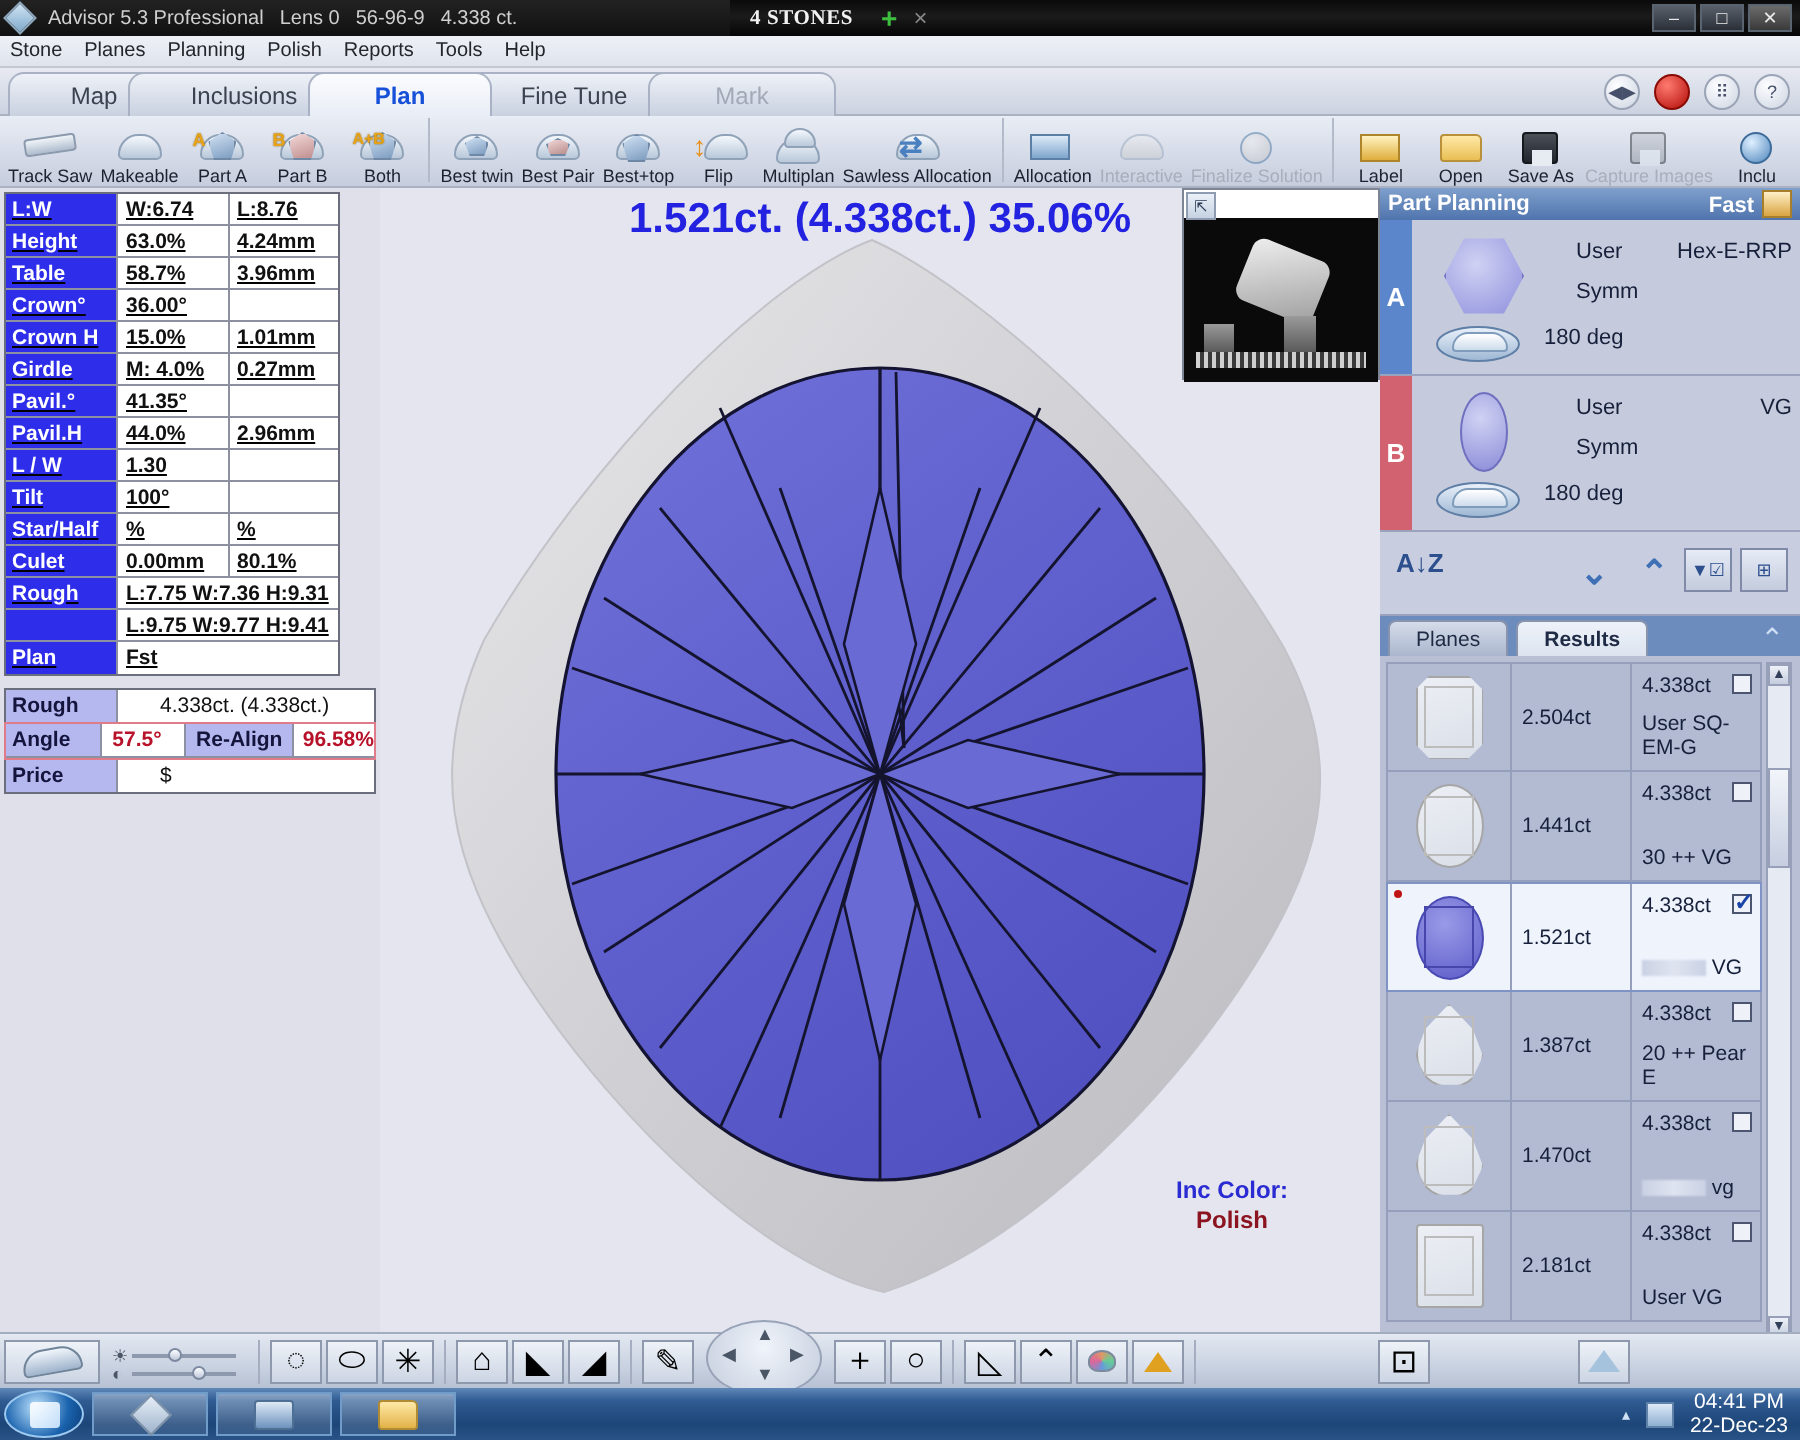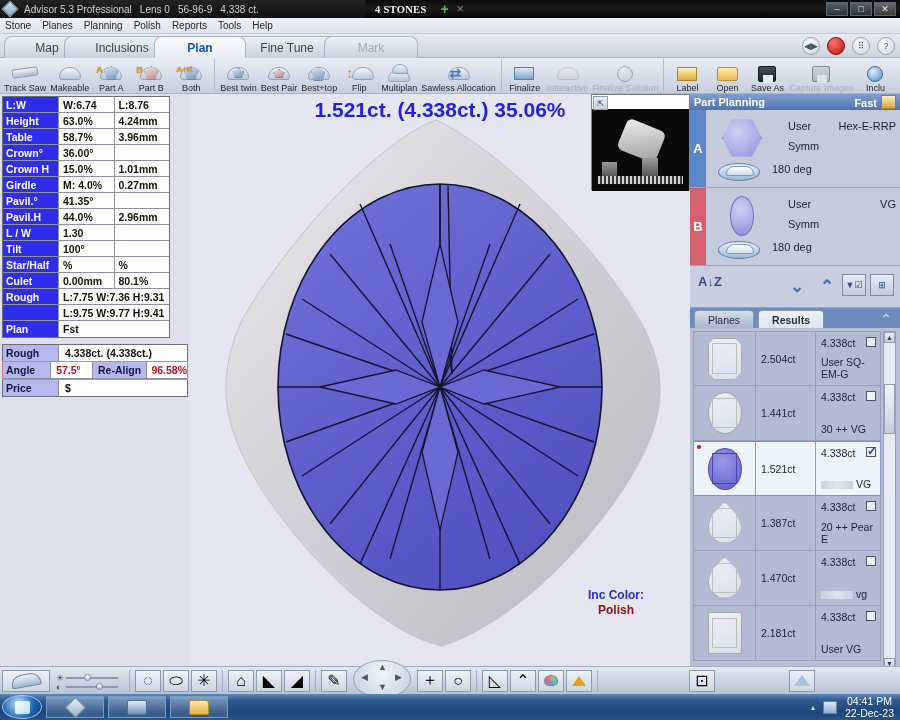--- a/index.html
+++ b/index.html
@@ -153,21 +153,21 @@
     position:absolute; left:4px; top:4px; width:20px;height:13px;
     background:linear-gradient(180deg,#dce9f7,#7fa6cd); border:1px solid #5b7fa5;
   }
   .ic-arrows {
     position:absolute; left:10px; top:2px; color:#e8901c; font-size:14px; font-weight:bold;
   }
 
   
   .lefttable {
     position:absolute; left:2px; top:96px; width:168px;
-    border:1px solid #6b6f7d; background:#fff; font-size:10.5px;
+    border:1px solid #6b6f7d; background:#fff; font-size:10.5px;text-decoration:underline;
   }
   .lrow { display:flex; height:16px; border-bottom:1px solid #8d90a0; }
   .lrow:last-child { border-bottom:none; }
   .lkey {
     width:56px; background:#2e2eea; color:#fff; font-weight:bold;
     padding-left:3px; display:flex; align-items:center; border-right:1px solid #8d90a0;
     overflow:hidden; white-space:nowrap;
   }
   .lv1, .lv2 {
     flex:1; padding-left:4px; display:flex; align-items:center; color:#111;
@@ -186,21 +186,21 @@
   .lefttable2 {
     position:absolute; left:2px; top:344px; width:186px;
     border:1px solid #6b6f7d; background:#fff; font-size:10.5px;
   }
   .l2row { display:flex; height:17px; border-bottom:1px solid #8d90a0;}
   .l2row:last-child{border-bottom:none;}
   .l2key {
     width:56px; background:#b5b8ef; color:#14143c; font-weight:bold;
     padding-left:3px; display:flex;align-items:center; border-right:1px solid #8d90a0;
   }
-  .l2val { flex:1; padding-left:6px; display:flex;align-items:center; font-weight:bold; color:#111;}
+  .l2val { flex:1; padding-left:21px; display:flex;align-items:center; font-weight:normal; color:#111;}
   .l2row.angle { outline:1px solid #e07b8a; }
   .l2row.angle .l2key { background:#b5b8ef; }
   .angle-v { width:48px; color:#b8122a; font-weight:bold; padding-left:5px;
              display:flex;align-items:center; border-right:1px solid #8d90a0;}
   .realign { width:64px; background:#b5b8ef; color:#14143c; font-weight:bold;
              display:flex;align-items:center;justify-content:center; border-right:1px solid #8d90a0;
              cursor:pointer;}
   .realign-v { flex:1; color:#b8122a; font-weight:bold; padding-left:4px; display:flex;align-items:center;}
 
   
@@ -562,21 +562,21 @@
           <div class="ic-dome"></div>
           <div class="ic-arrows" style="left:6px;color:#4a80bf;">⇄</div>
         </div>
       <div class="riblabel">Sawless Allocation</div>
     </div>
     <div class="ribsep"></div>
     <div class="ribitem">
       <div class="ribicon">
           <div class="ic-env"></div>
         </div>
-      <div class="riblabel">Finalize</div>
+      <div class="riblabel">Allocation</div>
     </div>
     <div class="ribitem disabled">
       <div class="ribicon">
           <div class="ic-dome" style="background:linear-gradient(180deg,#f0f0f0,#c8c8c8);"></div>
         </div>
       <div class="riblabel">Interactive</div>
     </div>
     <div class="ribitem disabled">
       <div class="ribicon">
           <div class="ic-globe" style="background:radial-gradient(circle at 35% 30%,#f2f2f2,#b7b7b7);"></div>

